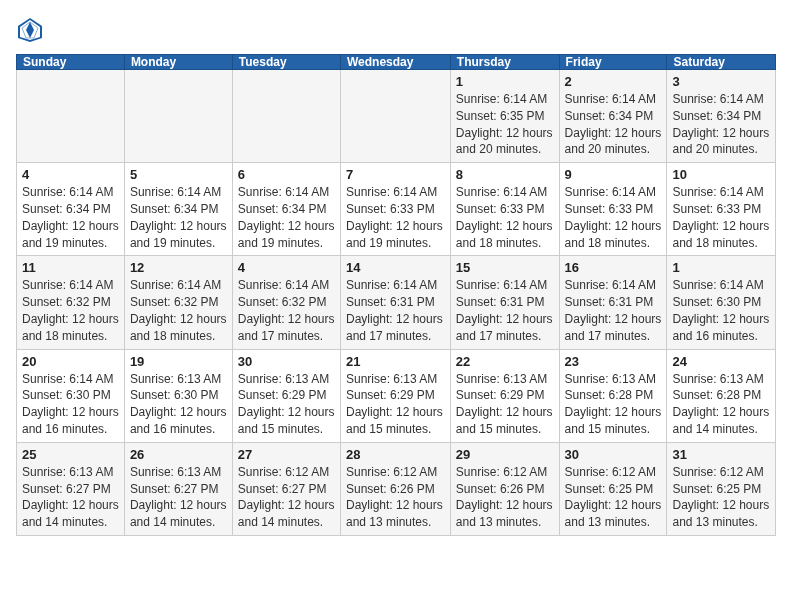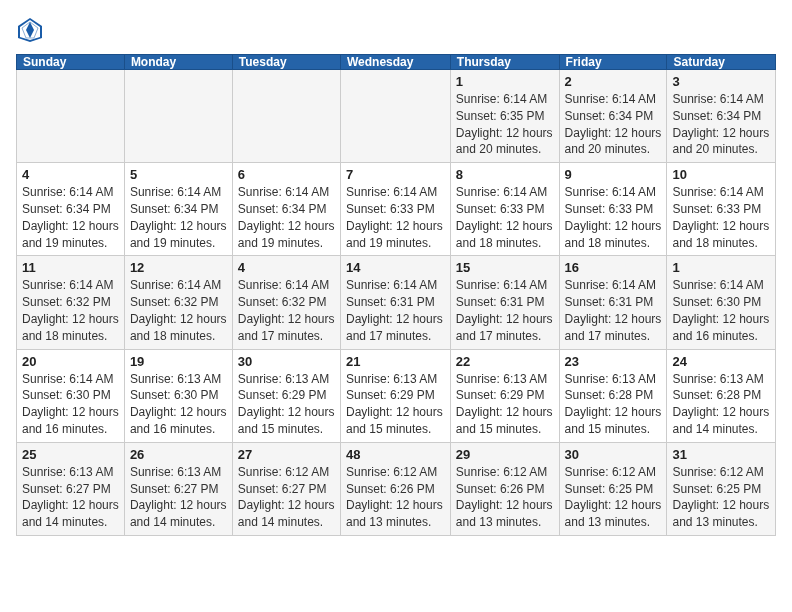--- a/index.html
+++ b/index.html
@@ -316,21 +316,21 @@
 and 14 minutes.</div>
         </td>
         <td>
           <div class="day-number">27</div>
           <div class="day-info" style="white-space: pre-line;">Sunrise: 6:12 AM
 Sunset: 6:27 PM
 Daylight: 12 hours
 and 14 minutes.</div>
         </td>
         <td>
-          <div class="day-number">48</div>
+          <div class="day-number">28</div>
           <div class="day-info" style="white-space: pre-line;">Sunrise: 6:12 AM
 Sunset: 6:26 PM
 Daylight: 12 hours
 and 13 minutes.</div>
         </td>
         <td>
           <div class="day-number">29</div>
           <div class="day-info" style="white-space: pre-line;">Sunrise: 6:12 AM
 Sunset: 6:26 PM
 Daylight: 12 hours

